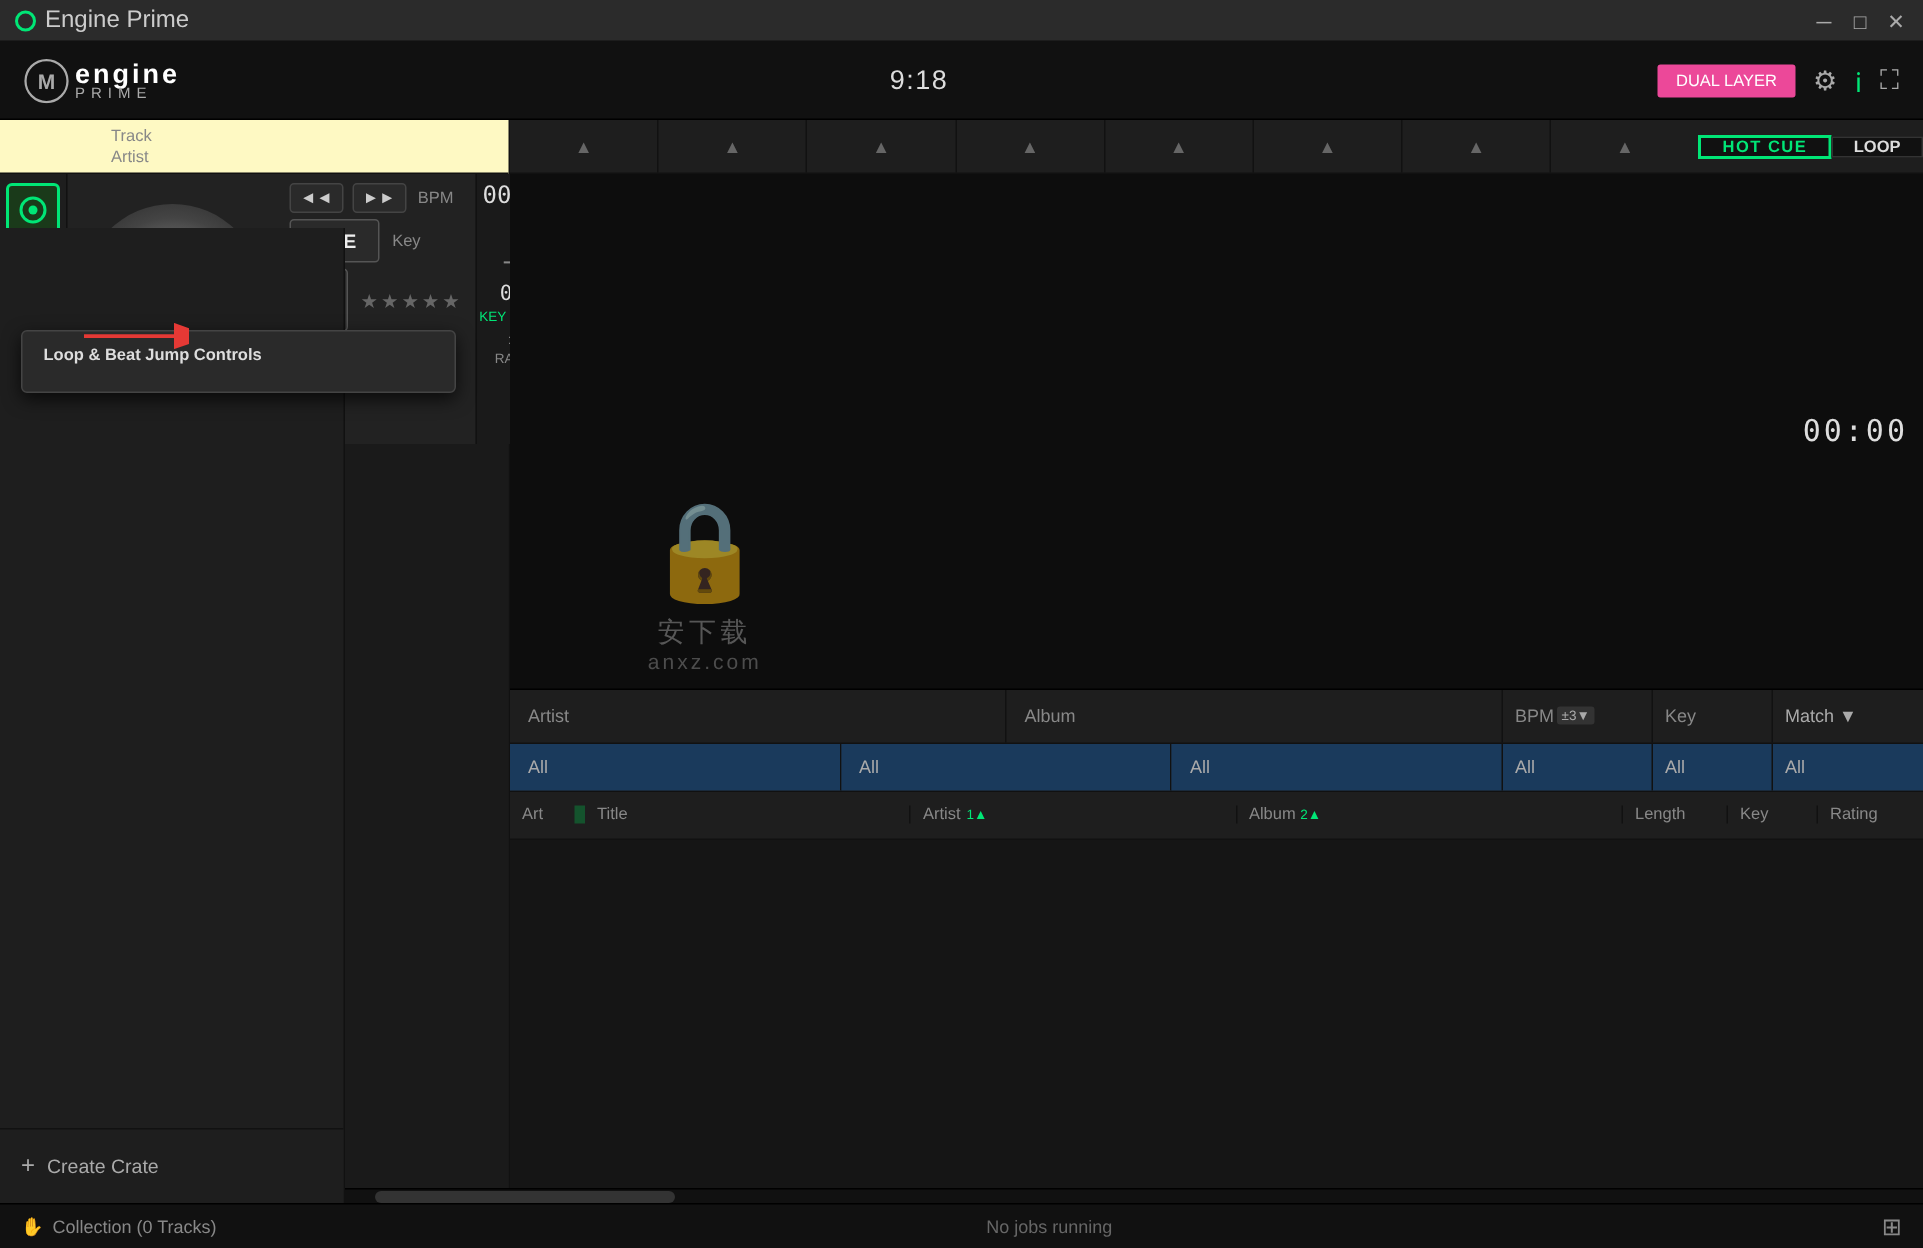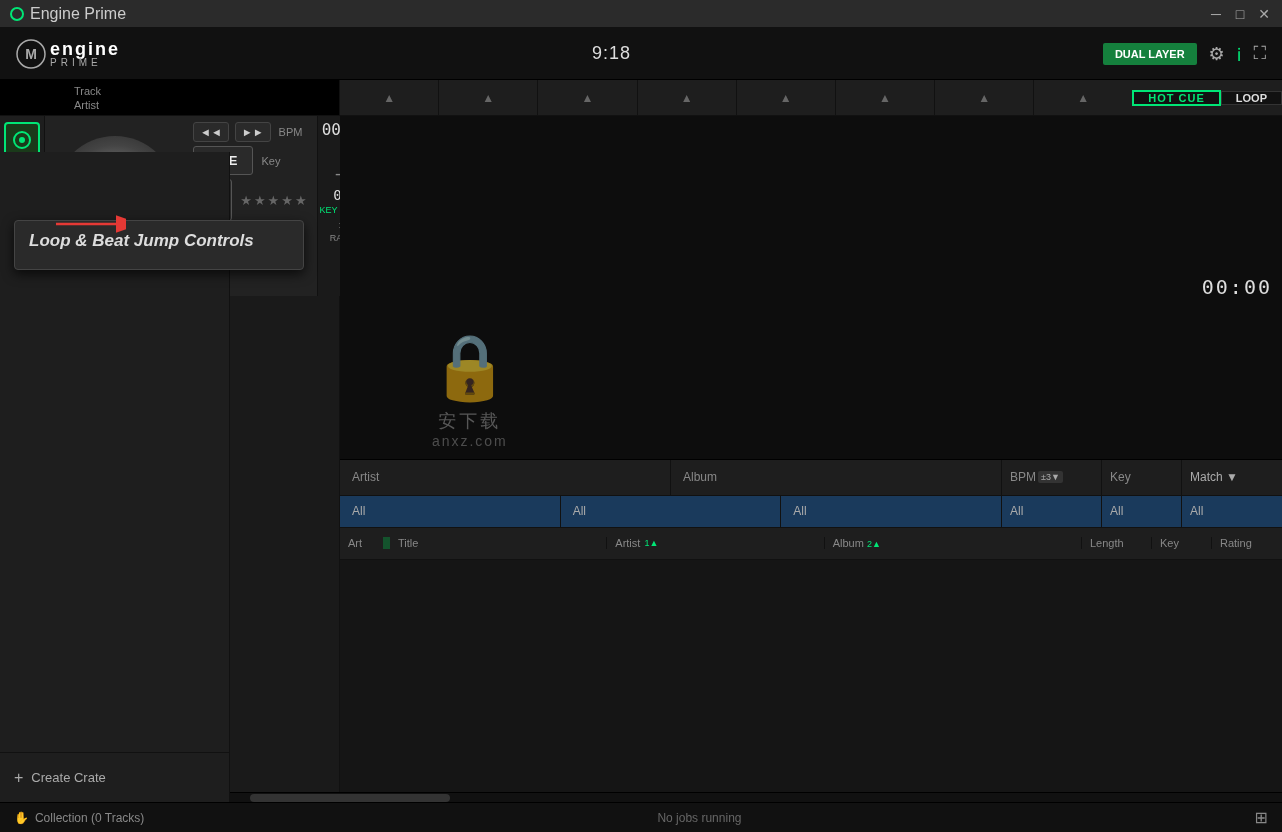--- a/index.html
+++ b/index.html
@@ -95,26 +95,26 @@
       font-size: 18px;
       color: #ddd;
       letter-spacing: 1px;
     }
     #header-right {
       display: flex;
       align-items: center;
       gap: 12px;
     }
     #dual-layer-btn {
-      background: #15803d;
+      background: #ec4899;
       color: #fff;
       border: none;
       padding: 5px 12px;
       font-size: 11px;
-      font-weight: bold;
+      font-weight: normal;
       cursor: pointer;
       border-radius: 2px;
     }
     .header-icon-btn {
       background: transparent;
       border: none;
       color: #aaa;
       cursor: pointer;
       font-size: 18px;
       display: flex;
@@ -135,21 +135,21 @@
       min-width: 340px;
       background: #1e1e1e;
       border-right: 1px solid #111;
       display: flex;
       flex-direction: column;
     }
 
     
     #deck-top {
       height: 36px;
-      background: #000000;
+      background: #fef9c3;
       display: flex;
       align-items: center;
       padding: 0 10px;
       border-bottom: 1px solid #111;
       gap: 4px;
     }
     .deck-label {
       font-size: 11px;
       color: #888;
     }
@@ -597,25 +597,24 @@
       top: 220px;
       width: 290px;
       background: #2a2a2a;
       border: 1px solid #444;
       border-radius: 4px;
       padding: 10px 14px;
       z-index: 100;
       box-shadow: 0 4px 12px rgba(0,0,0,0.7);
     }
     #tooltip-title {
-      font-size: 17px;
+      font-size: 11px;
       font-weight: bold;
       color: #ddd;
       margin-bottom: 8px;
-      font-style: italic;
     }
     #tooltip-body {
       font-size: 11px;
       color: #aaa;
       line-height: 1.5;
     }
 
     
     #red-arrow {
       position: absolute;

